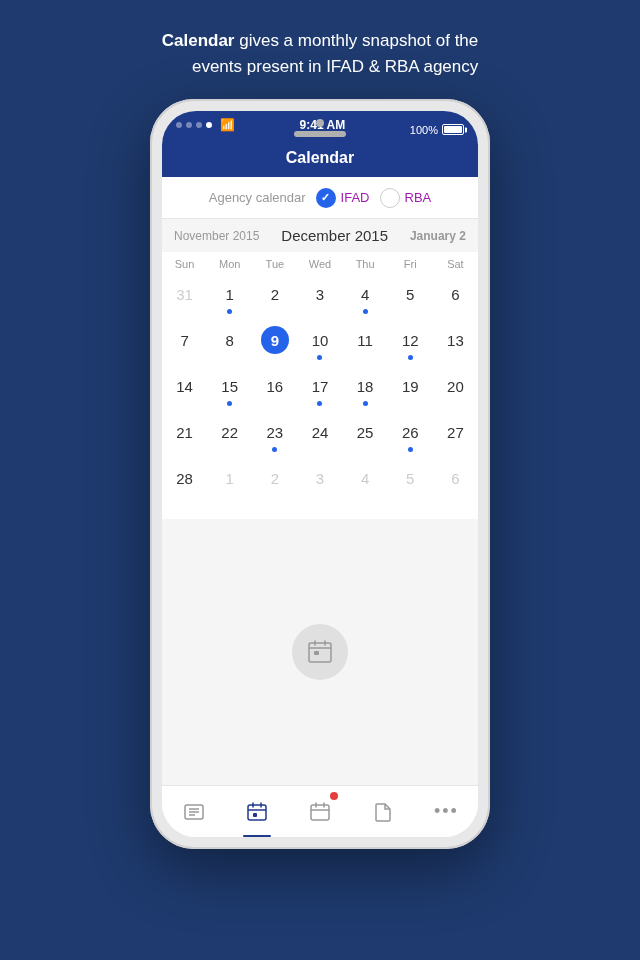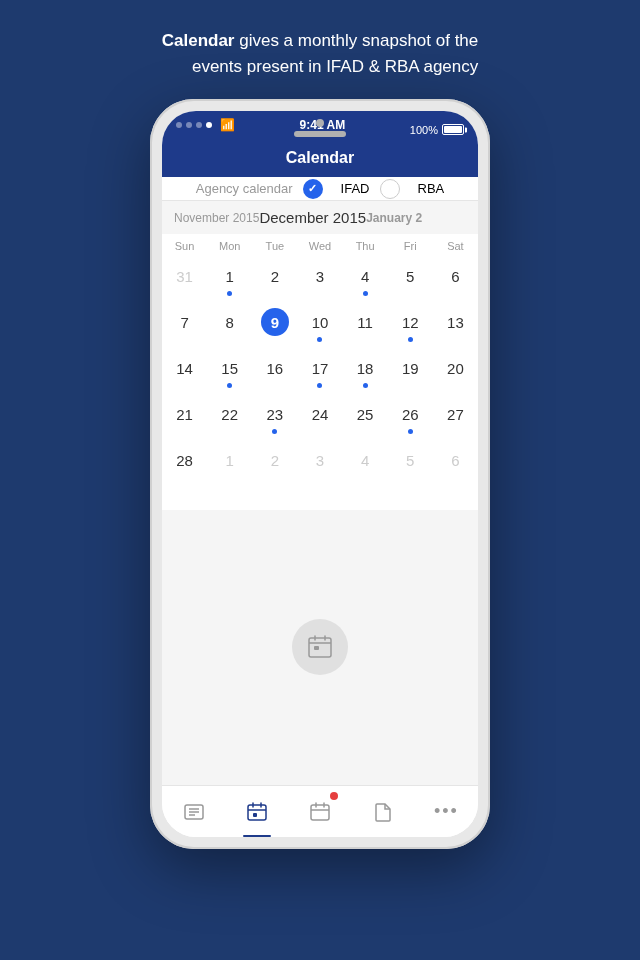--- a/index.html
+++ b/index.html
@@ -152,38 +152,38 @@
     }
     .nav-title {
       color: white;
       font-size: 16px;
       font-weight: 600;
     }
 
     
     .agency-filter {
       background: white;
-      height: 24px;
+      height: 42px;
       display: flex;
       align-items: center;
       justify-content: center;
       gap: 10px;
       border-bottom: 1px solid #e5e5e5;
       flex-shrink: 0;
     }
     .agency-label {
       color: #999;
       font-size: 13px;
     }
     .agency-option {
       display: flex;
       align-items: center;
-      gap: 18px;
+      gap: 5px;
       font-size: 13px;
-      color: #000000;
+      color: #a21caf;
     }
     .radio-checked {
       width: 20px;
       height: 20px;
       background: #2563eb;
       border-radius: 50%;
       display: flex;
       align-items: center;
       justify-content: center;
     }
@@ -198,21 +198,21 @@
       height: 20px;
       border: 1.5px solid #ccc;
       border-radius: 50%;
     }
 
     
     .calendar-scroll {
       background: #f5f5f5;
       display: flex;
       align-items: center;
-      justify-content: flex-start;
+      justify-content: space-between;
       padding: 8px 12px;
       flex-shrink: 0;
     }
     .cal-prev-month {
       color: #999;
       font-size: 12px;
     }
     .cal-current-month {
       color: #333;
       font-size: 15px;

